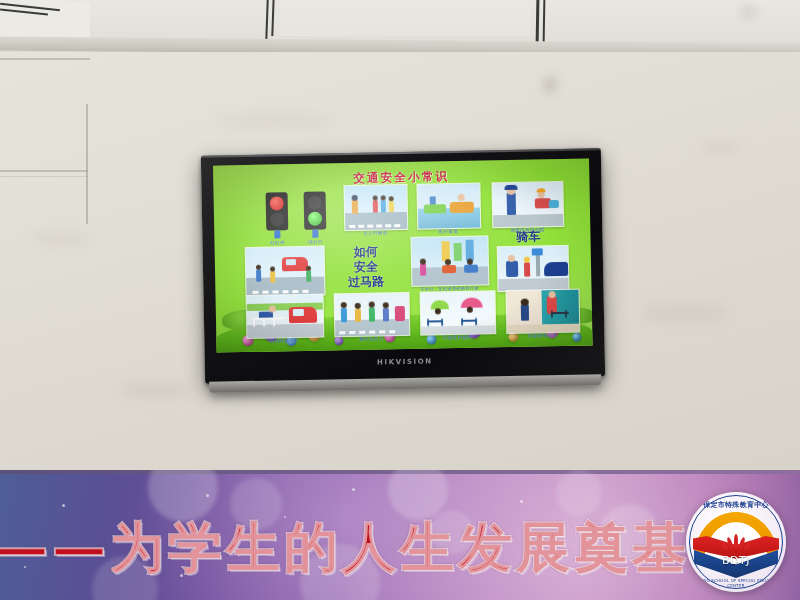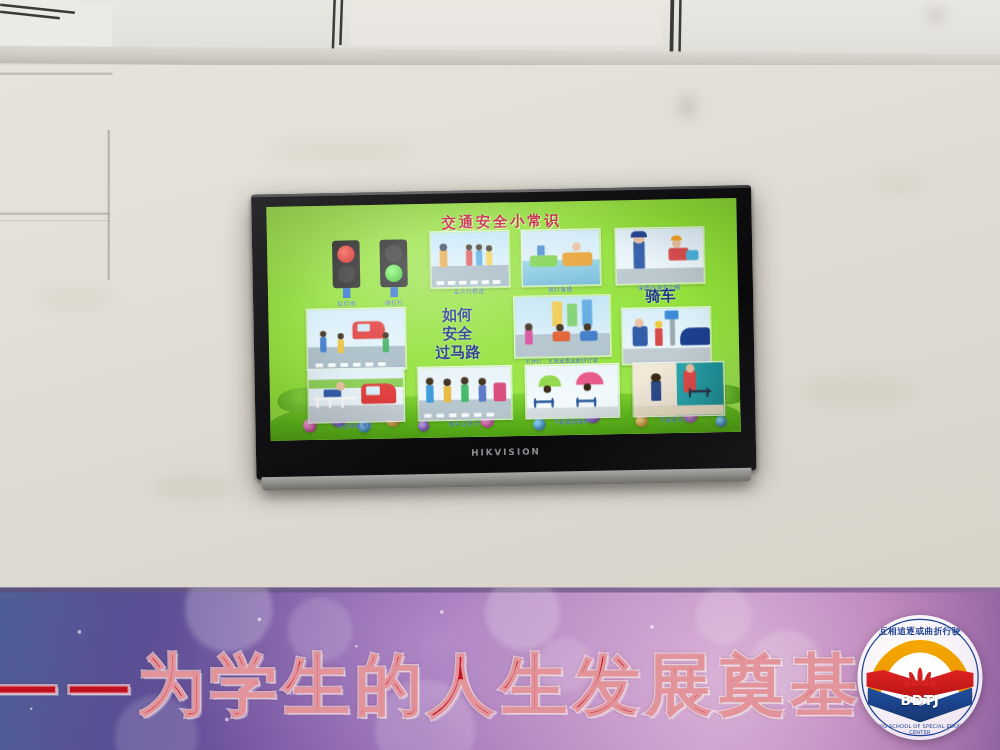--- a/index.html
+++ b/index.html
@@ -108,21 +108,21 @@
   .logo-white{position:absolute;left:18px;top:30px;width:64px;height:40px;
     border-radius:50% 50% 0 0 / 100% 100% 0 0;background:#fff;}
   .logo-red{position:absolute;left:7px;top:44px;width:86px;height:24px;
     background:linear-gradient(180deg,#dd2222,#b81414);
     clip-path:polygon(0 10%,16% 0,50% 38%,84% 0,100% 10%,100% 55%,50% 95%,0 55%);}
   .logo-blue{position:absolute;left:8px;top:58px;width:84px;height:28px;
     background:linear-gradient(180deg,#1f4fa0,#15356f);
     clip-path:polygon(0 0,50% 52%,100% 0,100% 48%,50% 100%,0 48%);}
   .logo-leaf{position:absolute;background:#d42222;border-radius:50% 50% 0 0;}
   .logo-bdtj{position:absolute;left:0;top:62px;width:100%;text-align:center;
-    color:#ffffff;font-weight:bold;font-size:11px;letter-spacing:.5px;
+    color:#ffffff;font-weight:normal;font-size:11px;letter-spacing:.5px;
     text-shadow:0 1px 1px rgba(0,0,0,.5);}
   .logo-cn{position:absolute;left:0;top:8px;width:100%;text-align:center;
     color:#1c3f8f;font-size:7px;font-weight:bold;letter-spacing:.3px;}
   .logo-en{position:absolute;left:0;bottom:4px;width:100%;text-align:center;
     color:#1c3f8f;font-size:4px;letter-spacing:.2px;}
 
   .soft{filter:blur(.35px);}
 </style>
 </head>
 <body>
@@ -398,21 +398,21 @@
     <div class="speck" style="left:712px;top:40px;width:3px;height:3px;"></div>
     <div class="speck" style="left:24px;top:96px;width:2px;height:2px;"></div>
     <div class="speck" style="left:180px;top:104px;width:3px;height:3px;"></div>
     <div class="speck" style="left:420px;top:98px;width:2px;height:2px;"></div>
   </div>
 
   <div class="banner-text">——为学生的人生发展奠基</div>
 
   <div class="logo">
     <div class="logo-ring"></div>
-    <div class="logo-cn">互相追逐或曲折行驶</div>
+    <div class="logo-cn">保定市特殊教育中心</div>
     <div class="logo-yellow"></div>
     <div class="logo-white"></div>
     <div class="logo-red"></div>
     <div class="logo-blue"></div>
     <div class="logo-leaf" style="left:48px;top:42px;width:4px;height:14px;"></div>
     <div class="logo-leaf" style="left:42px;top:45px;width:4px;height:12px;transform:rotate(-20deg);"></div>
     <div class="logo-leaf" style="left:54px;top:45px;width:4px;height:12px;transform:rotate(20deg);"></div>
     <div class="logo-leaf" style="left:36px;top:48px;width:4px;height:10px;transform:rotate(-36deg);"></div>
     <div class="logo-leaf" style="left:60px;top:48px;width:4px;height:10px;transform:rotate(36deg);"></div>
     <div class="logo-bdtj">BDTJ</div>

